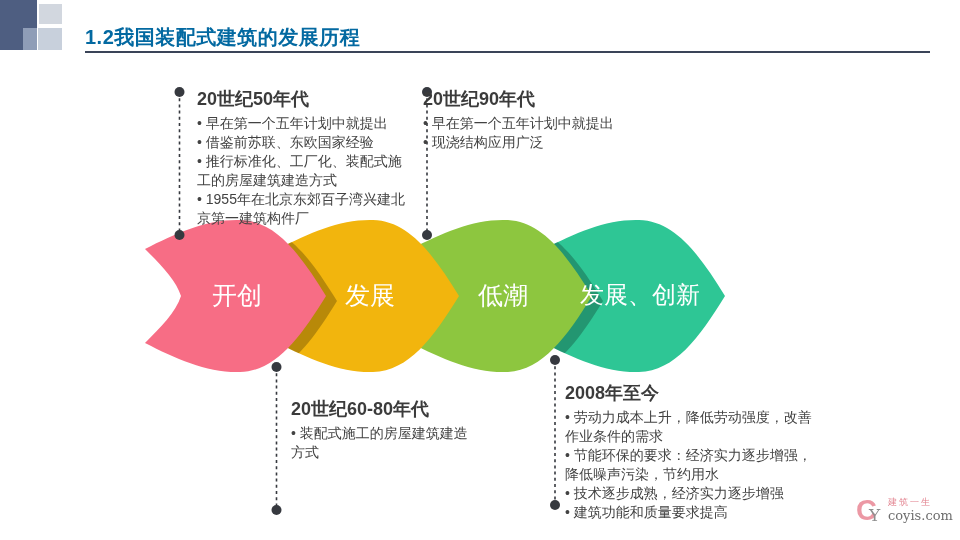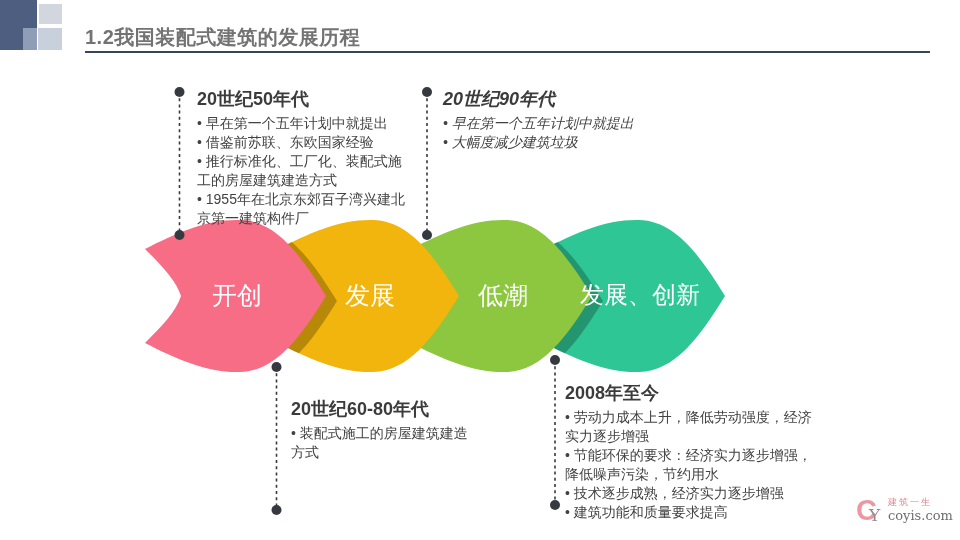--- a/index.html
+++ b/index.html
@@ -8,32 +8,32 @@
     overflow:hidden;font-family:"Liberation Sans","DejaVu Sans",sans-serif;
   }
   
   .deco{position:absolute;}
   .deco-dark{left:0;top:0;width:37px;height:50px;background:#4E5E81;}
   .deco-light-top{left:39px;top:4px;width:23px;height:20px;background:#D2D7DF;}
   .deco-mid{left:23px;top:28px;width:14px;height:22px;background:#8F9DB7;}
   .deco-light-bottom{left:38px;top:28px;width:24px;height:22px;background:#C8D0DC;}
   .page-title{
     position:absolute;left:85px;top:24px;margin:0;
-    font-size:20px;font-weight:bold;color:#737373;letter-spacing:.5px;
+    font-size:20px;font-weight:bold;color:#0369a1;letter-spacing:.5px;
   }
   .header-rule{
     position:absolute;left:85px;top:51px;width:845px;height:0;
     border-top:2px solid #3A4458;
   }
   
   .callout{position:absolute;color:#424242;}
   .callout h2{margin:0 0 3px 0;font-size:18px;font-weight:bold;color:#3B3B3B;}
   .callout .bullet{font-size:14px;line-height:19px;}
   .callout-1{left:197px;top:87px;width:212px;}
-  .callout-2{left:443px;top:87px;width:242px;font-style:italic;}
+  .callout-2{left:423px;top:87px;width:242px;}
   .callout-3{left:291px;top:397px;width:185px;}
   .callout-4{left:565px;top:381px;width:256px;}
   
   .arrows-svg{position:absolute;left:0;top:0;}
   .stage-label{
     font-family:"Liberation Sans","DejaVu Sans",sans-serif;
     font-size:25px;fill:#ffffff;
   }
   .stage-label-wide{font-size:24px;}
   
@@ -123,31 +123,31 @@
     <h2>20世纪50年代</h2>
     <div class="bullet">• 早在第一个五年计划中就提出</div>
     <div class="bullet">• 借鉴前苏联、东欧国家经验</div>
     <div class="bullet">• 推行标准化、工厂化、装配式施工的房屋建筑建造方式</div>
     <div class="bullet">• 1955年在北京东郊百子湾兴建北京第一建筑构件厂</div>
   </div>
 
   <div class="callout callout-2">
     <h2>20世纪90年代</h2>
     <div class="bullet">• 早在第一个五年计划中就提出</div>
-    <div class="bullet">• 大幅度减少建筑垃圾</div>
+    <div class="bullet">• 现浇结构应用广泛</div>
   </div>
 
   <div class="callout callout-3">
     <h2>20世纪60-80年代</h2>
     <div class="bullet">• 装配式施工的房屋建筑建造方式</div>
   </div>
 
   <div class="callout callout-4">
     <h2>2008年至今</h2>
-    <div class="bullet">• 劳动力成本上升，降低劳动强度，经济实力逐步增强</div>
+    <div class="bullet">• 劳动力成本上升，降低劳动强度，改善作业条件的需求</div>
     <div class="bullet">• 节能环保的要求：经济实力逐步增强，降低噪声污染，节约用水</div>
     <div class="bullet">• 技术逐步成熟，经济实力逐步增强</div>
     <div class="bullet">• 建筑功能和质量要求提高</div>
   </div>
 
   <div class="logo">
     <span class="logo-c">C</span>
     <span class="logo-y">Y</span>
     <span class="logo-brand">建筑一生</span>
     <span class="logo-domain">coyis.com</span>

